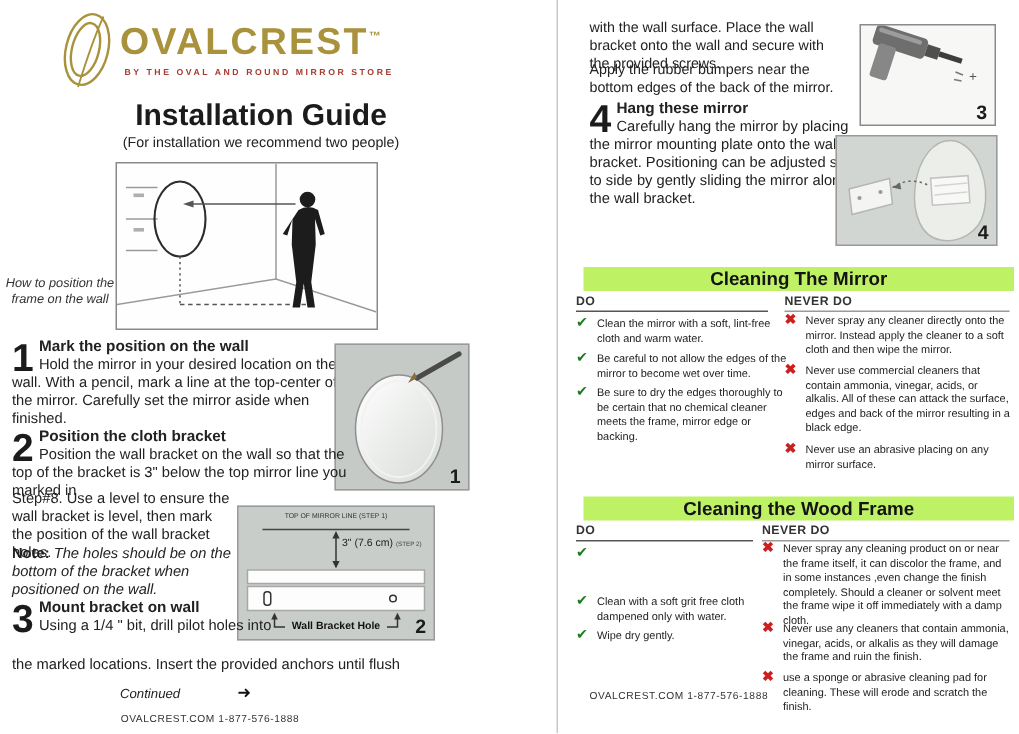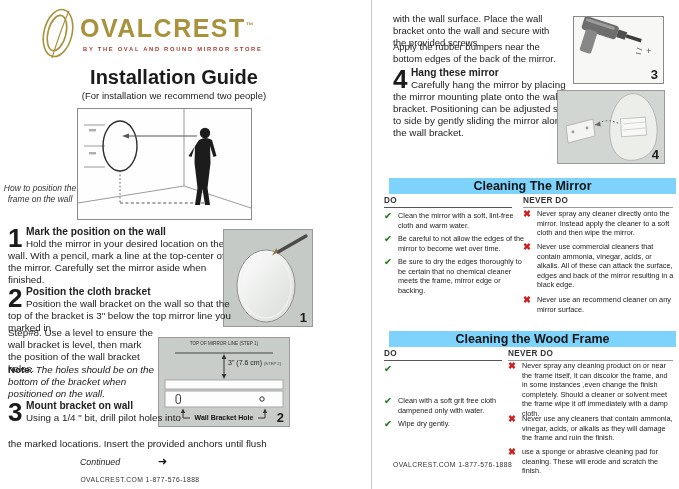--- a/index.html
+++ b/index.html
@@ -30,21 +30,21 @@
   .continued-row{left:80px;top:455px;display:flex;align-items:center;gap:38px;}
   .continued{font-size:8.8px;font-style:italic;color:#222;}
   .arrow{font-size:11px;color:#111;}
   .footer{font-size:6.8px;letter-spacing:.4px;color:#333;}
   .footer-left{left:60px;top:476px;width:160px;text-align:center;}
 
   
   .rp-text{font-size:9.5px;line-height:12px;color:#222;}
   .figure3{left:573px;top:16px;width:89px;height:66px;background:#f7f7f5;border:1px solid #8a8a8a;}
   .figure4{left:557px;top:90px;width:106px;height:72px;background:#d2d6d2;border:1px solid #9a9a9a;}
-  .sec-bar{left:389px;width:287px;height:16px;background:#7dd3fc;text-align:center;
+  .sec-bar{left:389px;width:287px;height:16px;background:#bef264;text-align:center;
            font-size:12.5px;font-weight:bold;line-height:16px;color:#141414;}
   .col-h{font-size:8.2px;font-weight:bold;color:#333;letter-spacing:.3px;padding-bottom:2px;}
   .u-dark{border-bottom:1.5px solid #555;}
   .u-light{border-bottom:1px solid #9a9a9a;}
   .item{display:flex;align-items:flex-start;font-size:7.3px;line-height:9.6px;color:#222;}
   .mark{flex:0 0 14px;font-size:9.5px;line-height:9px;}
   .check{color:#1e7a1e;}
   .cross{color:#cc2020;font-weight:bold;}
 </style>
 </head>
@@ -219,21 +219,21 @@
   <div class="abs item" style="left:523px;top:209px;width:152px;">
     <span class="mark cross">✖</span>
     <div>Never spray any cleaner directly onto the mirror. Instead apply the cleaner to a soft cloth and then wipe the mirror.</div>
   </div>
   <div class="abs item" style="left:523px;top:242px;width:152px;">
     <span class="mark cross">✖</span>
     <div>Never use commercial cleaners that contain ammonia, vinegar, acids, or alkalis. All of these can attack the surface, edges and back of the mirror resulting in a black edge.</div>
   </div>
   <div class="abs item" style="left:523px;top:295px;width:152px;">
     <span class="mark cross">✖</span>
-    <div>Never use an recommend cleaner on any mirror surface.</div>
+    <div>Never use an abrasive placing on any mirror surface.</div>
   </div>
 
   <div class="abs sec-bar" style="top:331px;">Cleaning the Wood Frame</div>
   <div class="abs col-h u-dark" style="left:384px;top:349px;width:118px;">DO</div>
   <div class="abs col-h u-light" style="left:508px;top:349px;width:165px;">NEVER DO</div>
 
   <div class="abs item" style="left:384px;top:364px;width:118px;">
     <span class="mark check">✔</span>
   </div>
   <div class="abs item" style="left:384px;top:396px;width:118px;">

